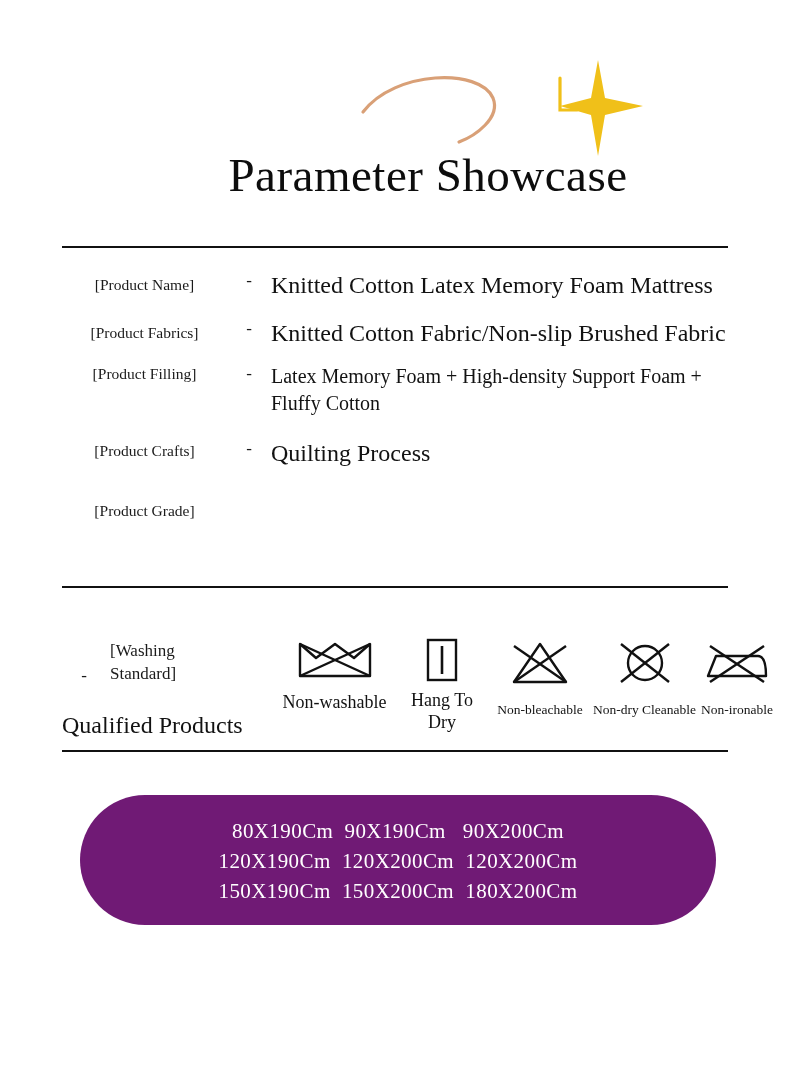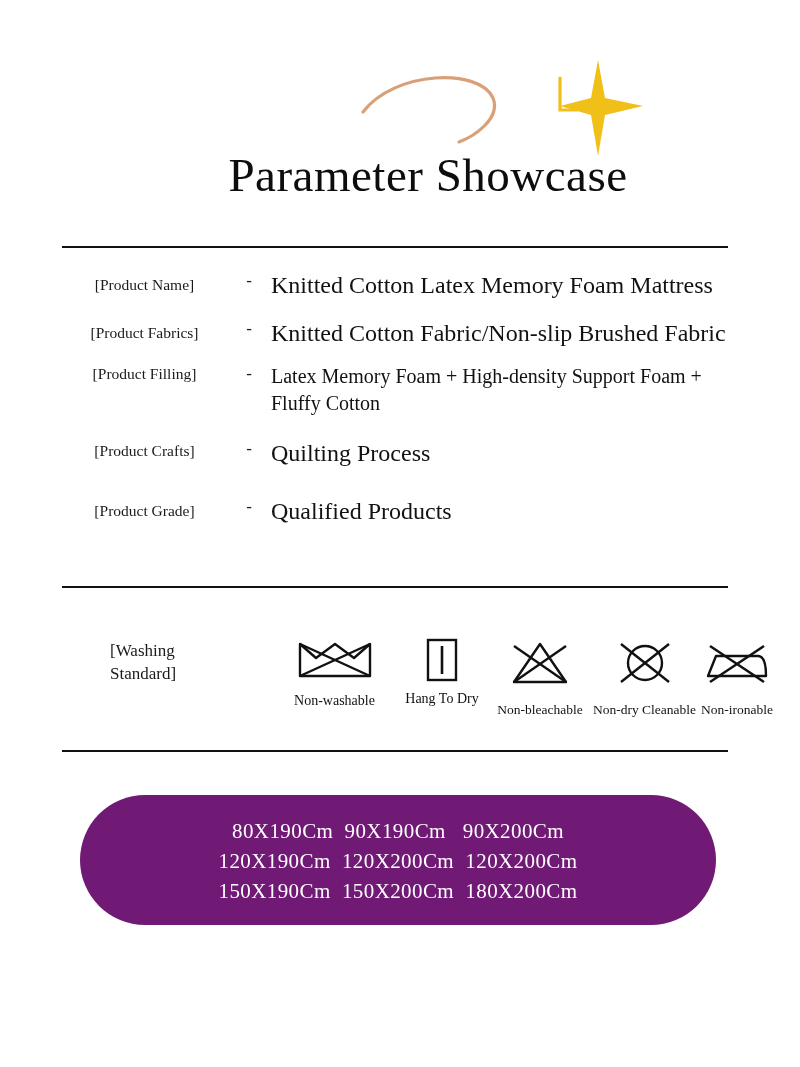--- a/index.html
+++ b/index.html
@@ -95,21 +95,21 @@
   }
   .spec-value.small {
     font-size: 20px;
     line-height: 1.32;
   }
 
   .row-0 { margin-bottom: 16px; }
   .row-1 { margin-bottom: 14px; }
   .row-2 { margin-bottom: 22px; }
   .row-3 { margin-bottom: 26px; }
-  .row-4 { margin-bottom: 0; }
+  .row-4 { margin-bottom: 0; flex-direction: column; }
 
   .row-2 .spec-label { padding-top: 0; }
   .row-3 .spec-label { padding-top: 2px; }
   .row-4 .spec-label { padding-top: 4px; }
 
   
   .wash {
     position: absolute;
     top: 628px;
     left: 62px;
@@ -135,21 +135,21 @@
   .wash-item {
     position: absolute;
     text-align: center;
   }
   .wash-item .glyph {
     display: block;
     height: 52px;
   }
   .wash-item .cap {
     display: block;
-    font-size: 14px;
+    font-size: 18px;
     line-height: 1.22;
     color: #121212;
     margin-top: 4px;
   }
   .wash-item .cap.small {
     font-size: 13.5px;
     line-height: 1.2;
   }
 
   .wi-0 { left: 10px;  top: 6px;  width: 135px; }

